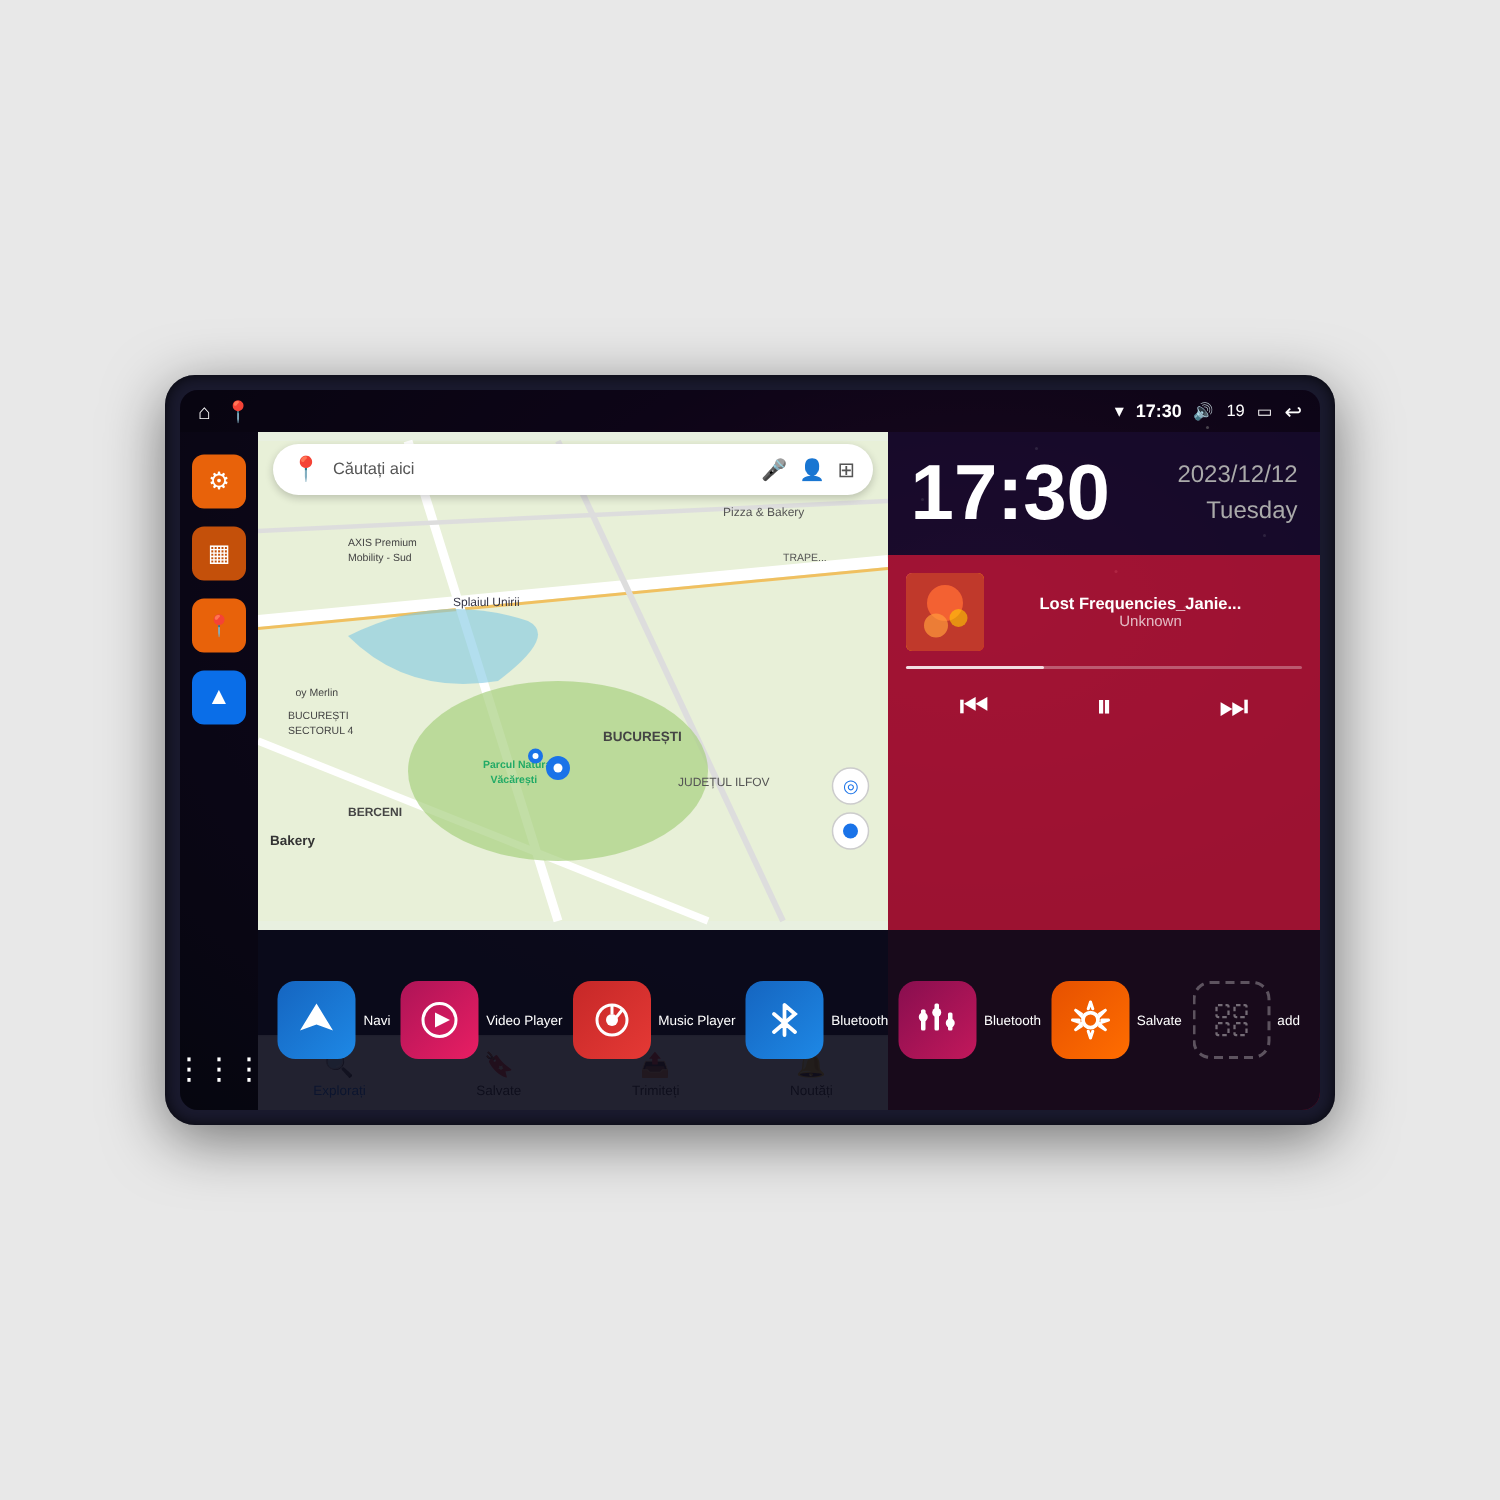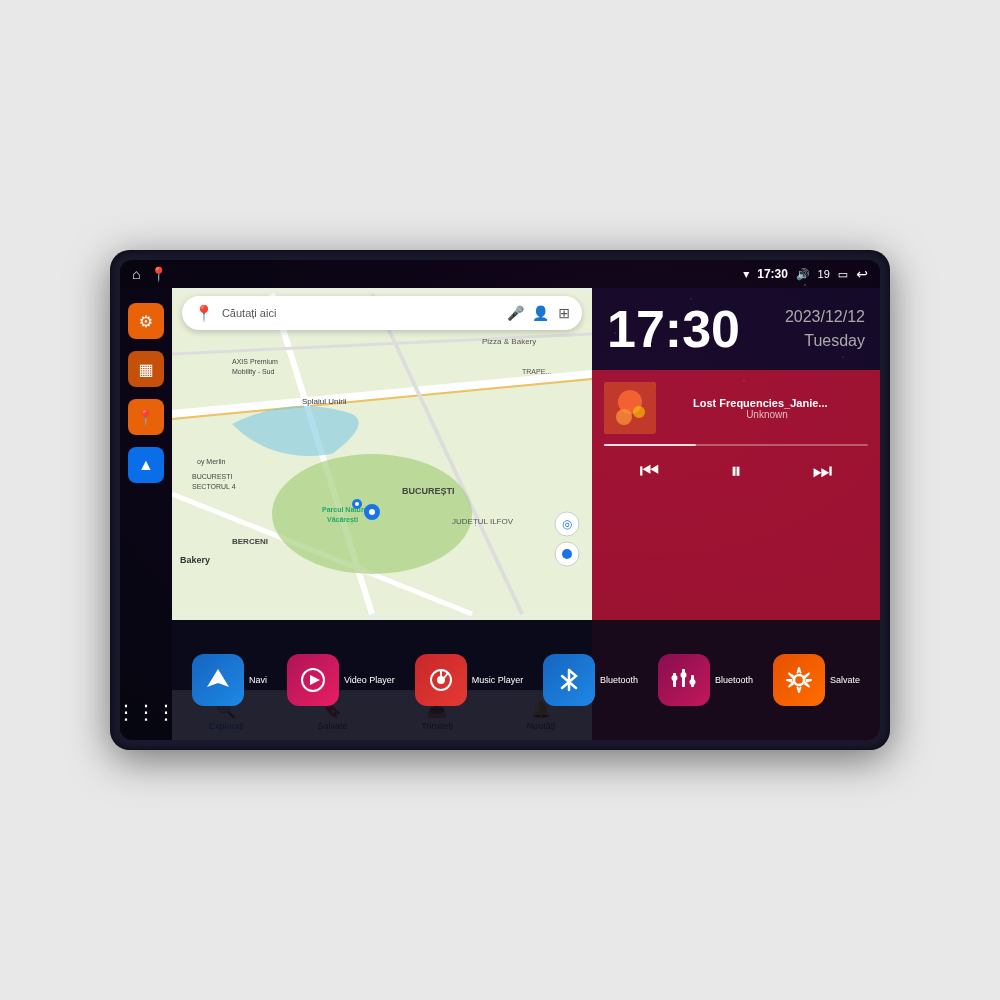--- a/index.html
+++ b/index.html
@@ -594,16 +594,27 @@
       <div class="app-item">
         <div class="app-icon icon-settings">
           <svg width="30" height="30" viewBox="0 0 30 30">
             <circle cx="15" cy="15" r="5" fill="none" stroke="white" stroke-width="2.5"></circle>
             <path d="M15 3 L16.5 7.5 M15 3 L13.5 7.5 M24.9 8.5 L21 11 M24.9 8.5 L20.5 13 M27 15 L22.5 15 M27 15 L22.5 16.5 M24.9 21.5 L21 19 M24.9 21.5 L20.5 17 M15 27 L16.5 22.5 M15 27 L13.5 22.5 M5.1 21.5 L9 19 M5.1 21.5 L9.5 17 M3 15 L7.5 15 M3 15 L7.5 16.5 M5.1 8.5 L9 11 M5.1 8.5 L9.5 13" stroke="white" stroke-width="2" stroke-linecap="round"></path>
           </svg>
         </div>
         <span class="app-label">Salvate</span>
       </div>
 
+      <div class="app-item">
+        <div class="app-icon icon-add">
+          <svg width="30" height="30" viewBox="0 0 30 30">
+            <rect x="5" y="5" width="8" height="8" rx="1" fill="none" stroke="rgba(255,255,255,0.4)" stroke-width="1.5" stroke-dasharray="3,2"></rect>
+            <rect x="17" y="5" width="8" height="8" rx="1" fill="none" stroke="rgba(255,255,255,0.4)" stroke-width="1.5" stroke-dasharray="3,2"></rect>
+            <rect x="5" y="17" width="8" height="8" rx="1" fill="none" stroke="rgba(255,255,255,0.4)" stroke-width="1.5" stroke-dasharray="3,2"></rect>
+            <rect x="17" y="17" width="8" height="8" rx="1" fill="none" stroke="rgba(255,255,255,0.4)" stroke-width="1.5" stroke-dasharray="3,2"></rect>
+          </svg>
+        </div>
+        <span class="app-label">add</span>
+      </div>
     </div>
 
   </div>
 </div>
 
 </body></html>

